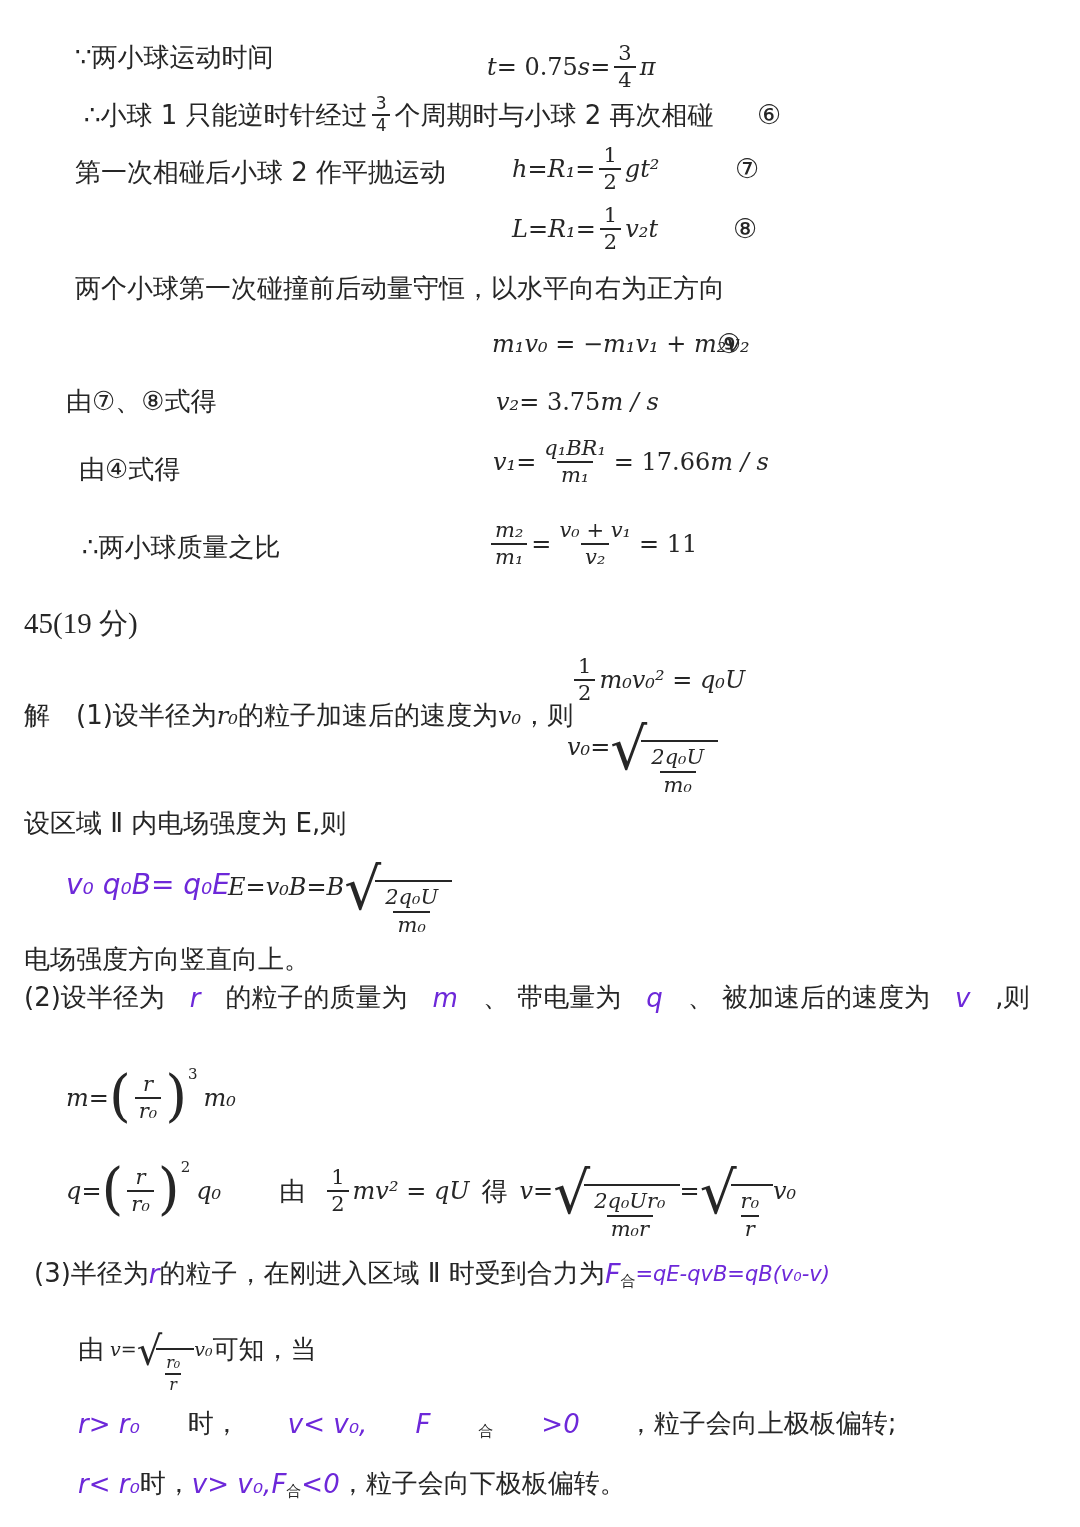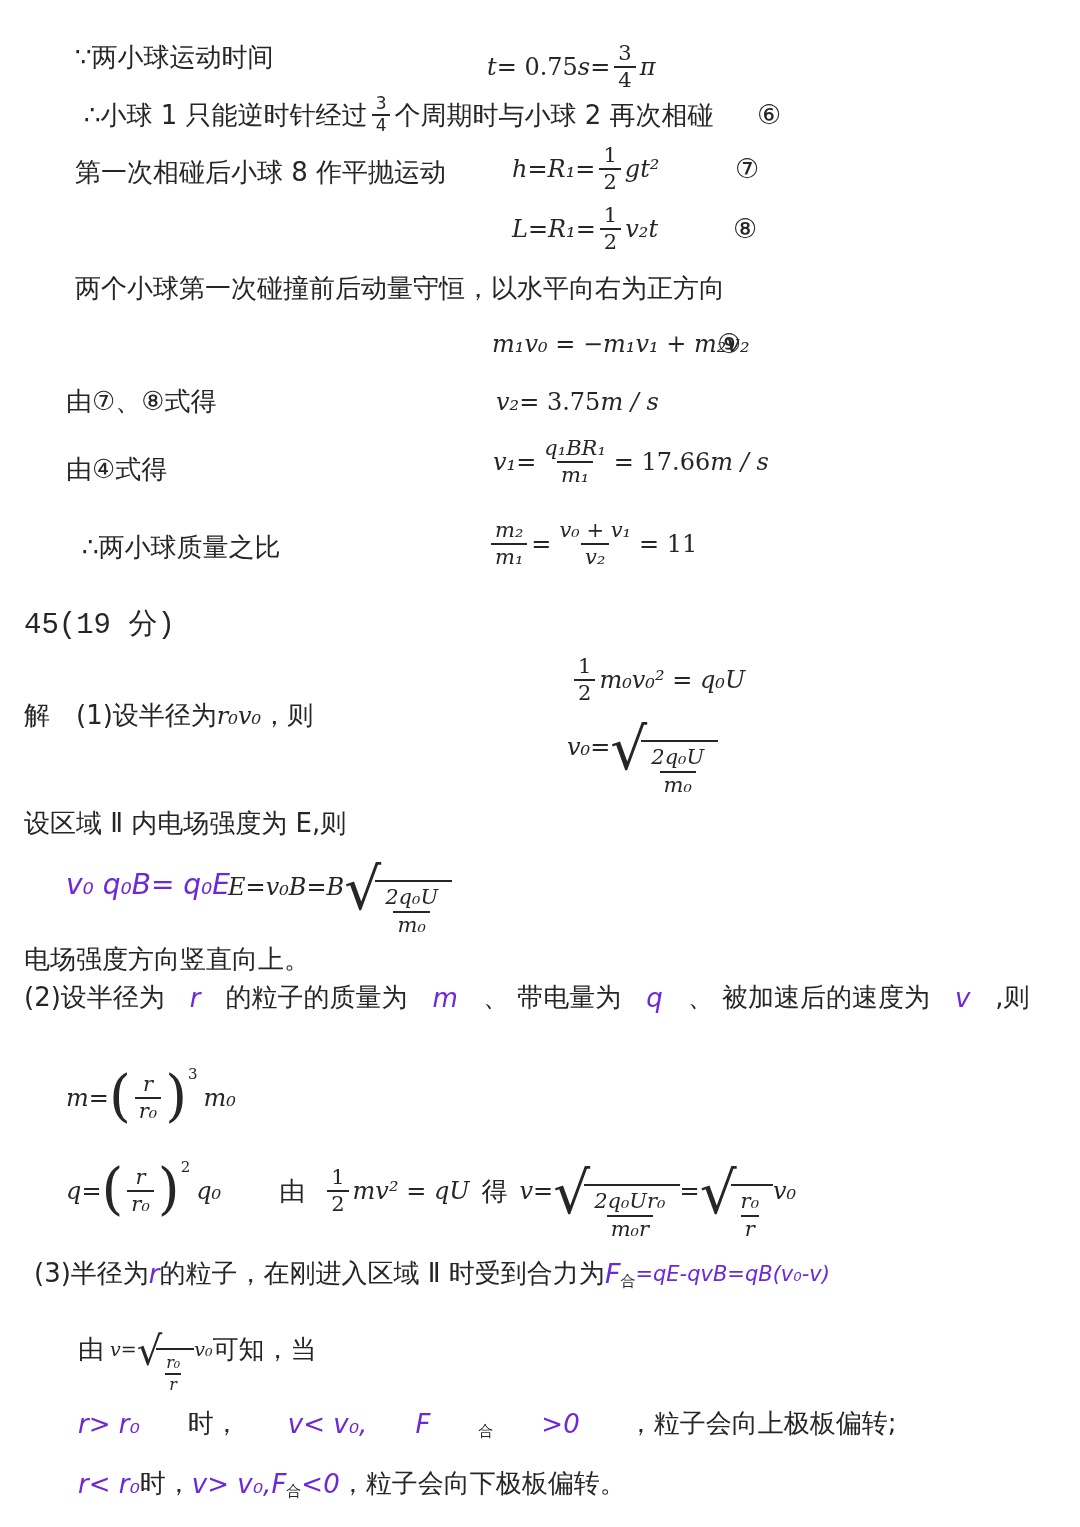--- a/index.html
+++ b/index.html
@@ -1,20 +1,20 @@
 <!DOCTYPE html>
 <html><head>
 <meta charset="utf-8">
 <style>
   html,body{margin:0;padding:0;background:#ffffff;}
   #page{position:relative;width:1080px;height:1527px;background:#ffffff;color:#262626;overflow:hidden;}
   .abs{position:absolute;}
   .row{display:flex;align-items:center;white-space:nowrap;}
   .cn{font-family:"DejaVu Sans","Liberation Sans",sans-serif;font-size:26px;color:#262626;}
-  .title{font-family:Liberation Mono, monospace;font-size:29px;color:#262626;}
+  .title{font-family:Liberation Serif, serif;font-size:29px;color:#262626;}
   .mq{font-family:"DejaVu Serif","Liberation Serif",serif;font-size:24px;color:#262626;}
   .it{font-style:italic;}
   .vi{font-family:"DejaVu Sans","Liberation Sans",sans-serif;font-style:italic;color:#6d28d9;}
   .frac{display:inline-flex;flex-direction:column;align-items:center;text-align:center;
         vertical-align:middle;line-height:1.2;font-size:21px;margin:0 4px;}
   .frac .num,.frac .den{padding:0 4px;display:block;}
   .frac .den{border-top:2px solid #262626;}
   .frac-sm{font-size:17px;line-height:1.15;}
   .sqrt{display:inline-flex;align-items:center;vertical-align:middle;}
   .rsign{font-family:"DejaVu Sans","Liberation Sans",sans-serif;line-height:0.78;transform:translateY(3px);}
@@ -54,21 +54,21 @@
   <div class="abs row cn" style="left:84px;top:88px;height:54px;">
     <span>∴小球 1 只能逆时针经过</span>
     <span class="frac frac-sm">
         <span class="num">3</span>
         <span class="den">4</span>
       </span>
     <span>个周期时与小球 2 再次相碰</span>
   </div>
   <div class="abs tag" style="left:757px;top:99px;">⑥</div>
 
-  <div class="abs cn" style="left:75px;top:155px;">第一次相碰后小球 8 作平抛运动</div>
+  <div class="abs cn" style="left:75px;top:155px;">第一次相碰后小球 2 作平抛运动</div>
   <div class="abs row mq" style="left:512px;top:140px;height:58px;">
     <span class="it">h</span>
       <span> = </span>
       <span class="it">R₁</span>
       <span> = </span>
     <span class="frac">
         <span class="num">1</span>
         <span class="den">2</span>
       </span>
     <span class="it">gt²</span>
@@ -93,21 +93,21 @@
   <div class="abs mq it" style="left:492px;top:330px;">m₁v₀ = −m₁v₁ + m₂v₂</div>
   <div class="abs tag" style="left:717px;top:328px;">⑨</div>
 
   <div class="abs cn" style="left:66px;top:384px;">由⑦、⑧式得</div>
   <div class="abs row mq" style="left:496px;top:388px;">
     <span class="it">v₂</span>
       <span> = 3.75</span>
       <span class="it">m / s</span>
   </div>
 
-  <div class="abs cn" style="left:66px;top:452px;">由④式得</div>
+  <div class="abs cn" style="left:79px;top:452px;">由④式得</div>
   <div class="abs row mq" style="left:493px;top:430px;height:64px;">
     <span class="it">v₁</span>
       <span> = </span>
     <span class="frac">
         <span class="num it">q₁BR₁</span>
         <span class="den it">m₁</span>
       </span>
     <span> = 17.66</span>
       <span class="it">m / s</span>
   </div>
@@ -126,20 +126,21 @@
     <span> = 11</span>
   </div>
 
   <div class="abs title" style="left:24px;top:604px;">45(19 分)</div>
 
   <div class="abs row cn" style="left:24px;top:698px;">
     <span>解</span>
     <span style="width:26px;"></span>
     <span>(1)设半径为 </span>
     <span class="mq it">r₀</span>
+    <span> 的粒子加速后的速度为 </span>
     <span class="mq it">v₀</span>
     <span>，则</span>
   </div>
   <div class="abs row mq" style="left:570px;top:652px;height:56px;">
     <span class="frac">
         <span class="num">1</span>
         <span class="den">2</span>
       </span>
     <span class="it">m₀v₀² = q₀U</span>
   </div>

